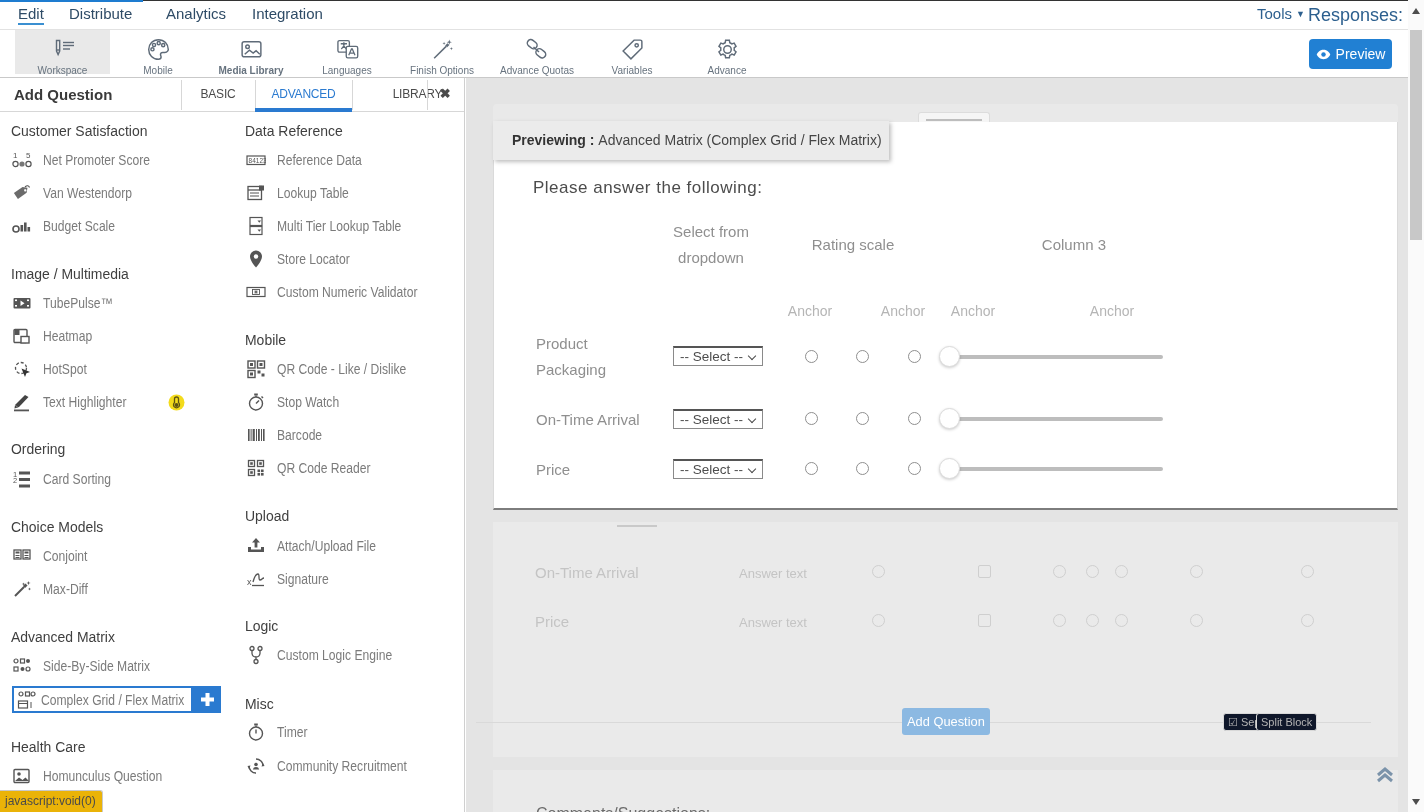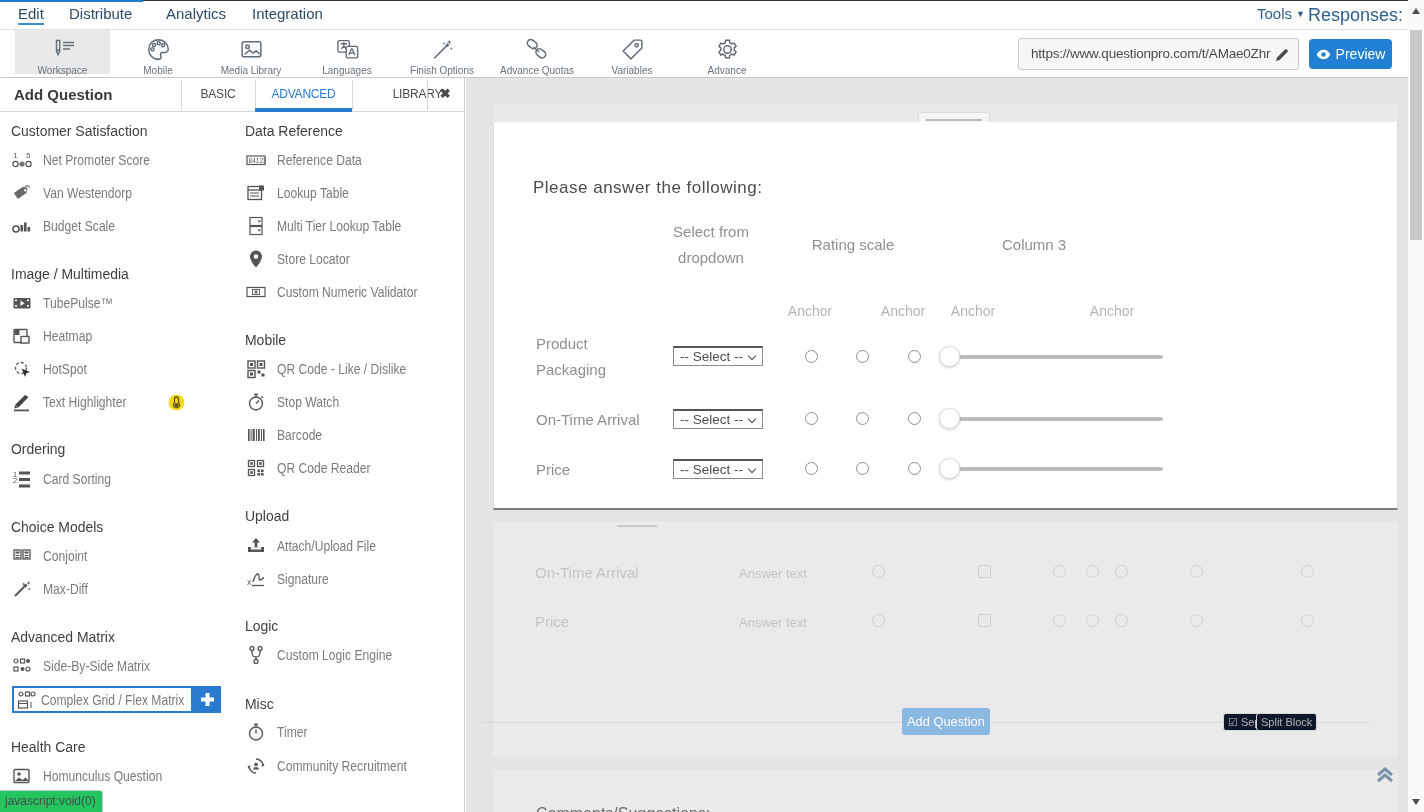--- a/index.html
+++ b/index.html
@@ -71,21 +71,21 @@
 .frow-lab { position:absolute; color:#c4c4c4; font-size:15px; }
 .fradio { position:absolute; width:13px; height:13px; border:1px solid #cfcfcf; border-radius:50%; }
 .fcheck { position:absolute; width:13px; height:13px; border:1px solid #cfcfcf; border-radius:2px; }
 #divline { position:absolute; left:10px; top:644px; width:895px; height:1px; background:#d9d9d9; }
 #addqbtn { position:absolute; left:436px; top:630px; width:88px; height:27px; background:#8cb9e2; border-radius:3px; color:#fff; font-size:13.5px; white-space:nowrap; text-align:center; line-height:27px; }
 .sbtn { position:absolute; top:635px; height:18px; border:1px solid #d8d8d8; border-radius:3px; background:#0f172a; color:#b4b4b4; font-size:11px; line-height:16px; padding:0 4px; white-space:nowrap; }
 
 #comments { position:absolute; left:70px; top:727px; font-size:16px; color:#6b6b6b; }
 
 
-#status { left:0; top:790px; height:22px; background:#22c55e; border:1px solid #c9c9c9; border-left:none; border-bottom:none; border-radius:0 3px 0 0; font-size:12px; color:#4a4a4a; line-height:21px; padding:0 6px 0 5px; }
+#status { left:0; top:790px; height:22px; background:#eab308; border:1px solid #c9c9c9; border-left:none; border-bottom:none; border-radius:0 3px 0 0; font-size:12px; color:#4a4a4a; line-height:21px; padding:0 6px 0 5px; }
 
 
 #sbar { left:1408px; top:0; width:16px; height:812px; background:#fafafa; }
 #sthumb { position:absolute; left:2px; top:30px; width:12px; height:210px; background:#c8c8c8; }
 .sarrow { position:absolute; left:4px; width:0; height:0; border-left:4px solid transparent; border-right:4px solid transparent; }
 </style>
 </head>
 <body>
 <div class="abs" id="topline"></div>
 <div class="abs" id="topblue"></div>
@@ -113,21 +113,21 @@
   <div class="tcell" style="left:110px;">
     <svg width="25" height="25" viewBox="0 0 24 24" fill="none" stroke="#5f6b78" stroke-width="1.4">
       <path d="M12 2.6 C6.6 2.6 2.6 6.8 2.6 12 c0 5.2 4 9.4 9.4 9.4 c1.7 0 2.5-1 2.5-2.1 0-.9-.6-1.6-.6-2.4 0-1.2 1-2.1 2.2-2.1 h2 c2.7 0 3.3-2.4 3.3-2.8 C21.4 6.8 17.4 2.6 12 2.6 z"></path>
       <circle cx="7.7" cy="7.6" r="1.5"></circle>
         <circle cx="12.2" cy="5.9" r="1.5"></circle>
         <circle cx="16.5" cy="7.8" r="1.5"></circle>
         <circle cx="6.2" cy="11.8" r="1.5"></circle>
     </svg>
       <span class="tlabel">Mobile</span>
   </div>
-  <div class="tcell" style="left:203px;">
+  <div class="tcell" style="left:203px;font-weight:bold;">
     <svg width="25" height="25" viewBox="0 0 24 24" fill="none" stroke="#5f6b78" stroke-width="1.4">
       <rect x="3" y="4.5" width="18" height="14.5" rx="2"></rect>
       <circle cx="8.2" cy="9.3" r="1.7"></circle>
       <path d="M5.5 16.5 l4.5-3.8 3.6 2.8 2.8-2.3 3.6 3.3"></path>
     </svg>
       <span class="tlabel">Media Library</span>
   </div>
   <div class="tcell" style="left:299px;">
     <svg width="25" height="25" viewBox="0 0 24 24" fill="none" stroke="#5f6b78" stroke-width="1.3">
       <rect x="2.8" y="3.5" width="11" height="11" rx="1.5"></rect>
@@ -162,23 +162,20 @@
     </svg>
       <span class="tlabel">Variables</span>
   </div>
   <div class="tcell" style="left:679px;">
     <svg width="25" height="25" viewBox="0 0 24 24" fill="none" stroke="#5f6b78" stroke-width="1.4">
       <circle cx="12" cy="12" r="3.6"></circle>
       <path d="M10.2 3.2 h3.6 l.4 2.3 a6.9 6.9 0 0 1 2 1.2 l2.2-.9 1.8 3.1 -1.8 1.5 a7 7 0 0 1 0 2.3 l1.8 1.5 -1.8 3.1 -2.2-.9 a6.9 6.9 0 0 1 -2 1.2 l-.4 2.3 h-3.6 l-.4-2.3 a6.9 6.9 0 0 1 -2-1.2 l-2.2.9 -1.8-3.1 1.8-1.5 a7 7 0 0 1 0-2.3 l-1.8-1.5 1.8-3.1 2.2.9 a6.9 6.9 0 0 1 2-1.2 z"></path>
     </svg>
       <span class="tlabel">Advance</span>
   </div>
-  <div class="abs" id="urlbox">https://www.questionpro.com/t/AMae0Zhr<svg style="position:absolute;right:8px;top:8px;" width="16" height="16" viewBox="0 0 16 16">
-        <path d="M2 14 l1-3.5 8-8 a1.8 1.8 0 0 1 2.5 2.5 l-8 8 z" fill="#4a4a4a"></path>
-      </svg></div>
   <div class="abs" id="previewbtn"><svg style="vertical-align:-2px;margin-right:5px;" width="15" height="13" viewBox="0 0 16 12">
         <path d="M8 1 C4 1 1.5 4 .8 6 1.5 8 4 11 8 11 s6.5-3 7.2-5 C14.5 4 12 1 8 1 z" fill="#fff"></path>
         <circle cx="8" cy="6" r="2.4" fill="#2180d3"></circle>
       </svg>Preview</div>
 </div>
 
 <div class="abs" id="lpanel">
   <div id="tabrow">
     <div id="addq">Add Question</div>
     <div class="vsep" style="left:181px;"></div>
@@ -546,21 +543,21 @@
 <div class="abs" id="main">
   <div style="position:absolute;left:27px;top:26px;width:905px;height:22px;background:#e9e9e9;border-radius:4px 4px 0 0;"></div>
   <div id="fragbtn">
       <div></div>
     </div>
   <div id="card">
     <div style="position:absolute;left:39px;top:56px;font-size:17px;letter-spacing:0.5px;color:#4c4c4c;">Please answer the following:</div>
     <div class="ctext" style="left:157px;top:101px;width:120px;text-align:center;">Select from</div>
     <div class="ctext" style="left:157px;top:127px;width:120px;text-align:center;">dropdown</div>
     <div class="ctext" style="left:299px;top:114px;width:120px;text-align:center;">Rating scale</div>
-    <div class="ctext" style="left:508px;top:114px;width:120px;text-align:left;">Column 3</div>
+    <div class="ctext" style="left:492px;top:114px;width:120px;text-align:right;">Column 3</div>
     <div class="anchor" style="left:286px;top:181px;width:60px;text-align:center;">Anchor</div>
     <div class="anchor" style="left:379px;top:181px;width:60px;text-align:center;">Anchor</div>
     <div class="anchor" style="left:449px;top:181px;width:60px;text-align:center;">Anchor</div>
     <div class="anchor" style="left:588px;top:181px;width:60px;text-align:center;">Anchor</div>
 
     <div class="rowlab" style="left:42px;top:213px;">Product</div>
     <div class="rowlab" style="left:42px;top:239px;">Packaging</div>
     <div class="sel" style="left:179px;top:224px;">-- Select --</div>
     <div class="radio" style="left:311px;top:228px;"></div>
     <div class="radio" style="left:362px;top:228px;"></div>
@@ -577,20 +574,21 @@
     <div class="thumb" style="left:445px;top:286px;"></div>
 
     <div class="rowlab" style="left:42px;top:339px;">Price</div>
     <div class="sel" style="left:179px;top:337px;">-- Select --</div>
     <div class="radio" style="left:311px;top:340px;"></div>
     <div class="radio" style="left:362px;top:340px;"></div>
     <div class="radio" style="left:414px;top:340px;"></div>
     <div class="track" style="left:456px;top:345px;width:213px;"></div>
     <div class="thumb" style="left:445px;top:336px;"></div>
   </div>
+  <div id="prevbox"><b>Previewing :</b>&nbsp;Advanced Matrix (Complex Grid / Flex Matrix)</div>
   <div id="fblock">
     <div style="position:absolute;left:124px;top:0;width:40px;height:5px;border-bottom:2px solid #c9c9c9;"></div>
     <div class="frow-lab" style="left:42px;top:42px;">On-Time Arrival</div>
     <div class="frow-lab" style="left:246px;top:44px;font-size:13px;">Answer text</div>
     <div class="fradio" style="left:379px;top:43px;"></div>
     <div class="fcheck" style="left:485px;top:43px;"></div>
     <div class="fradio" style="left:560px;top:43px;"></div>
     <div class="fradio" style="left:593px;top:43px;"></div>
     <div class="fradio" style="left:622px;top:43px;"></div>
     <div class="fradio" style="left:697px;top:43px;"></div>

